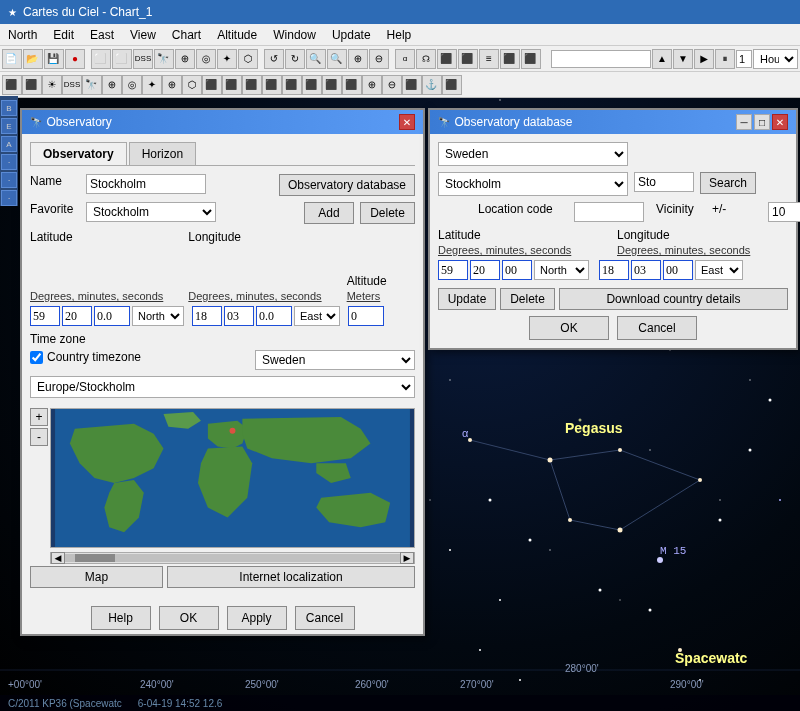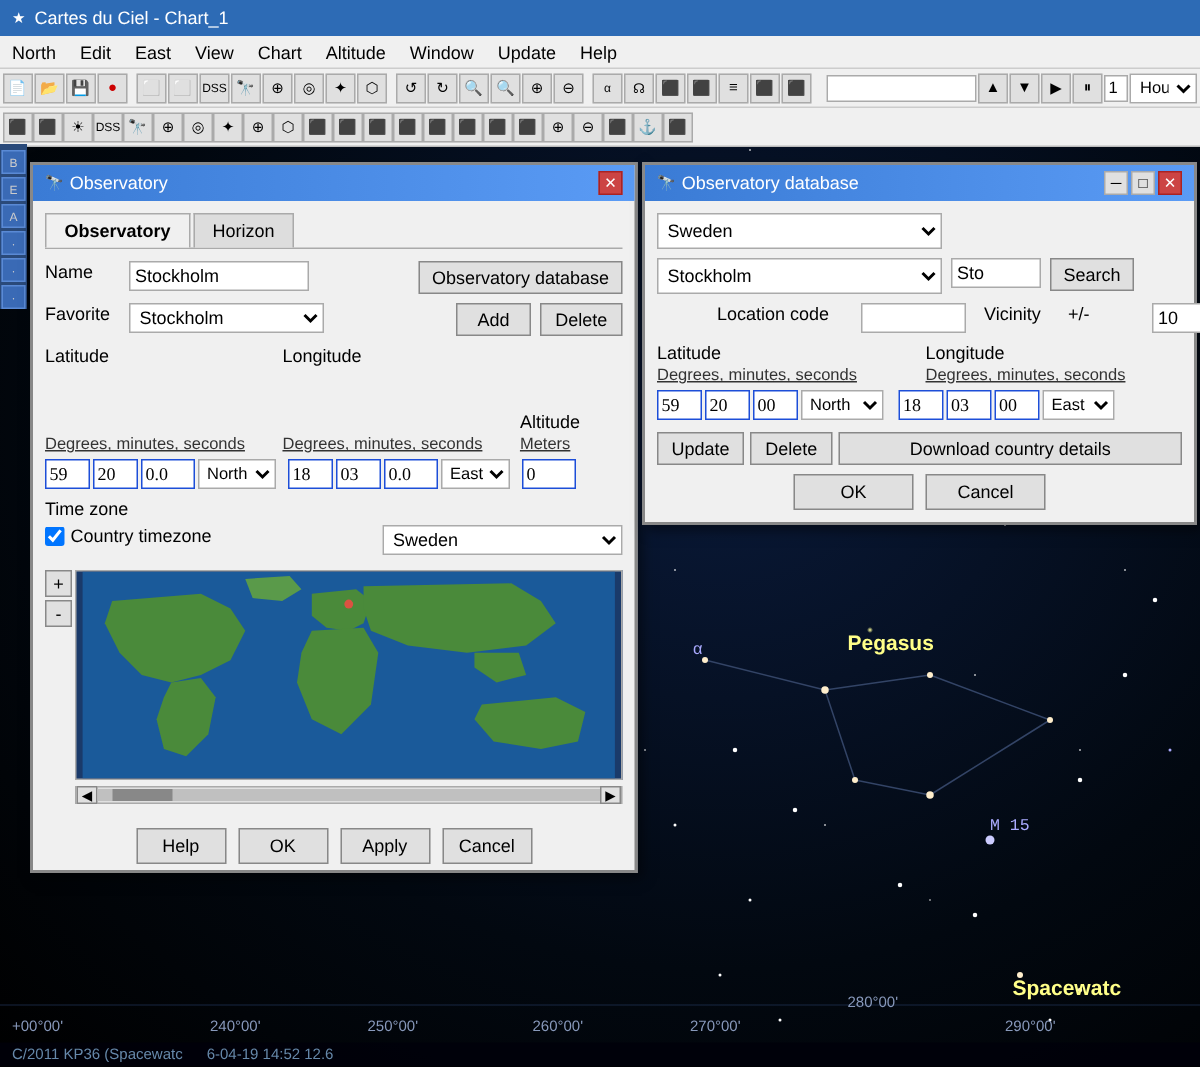--- a/index.html
+++ b/index.html
@@ -441,20 +441,25 @@
     <div class="form-row">
       <label class="cb-label">
         <input type="checkbox" checked="" style="">
         <span>Country timezone</span>
       </label>
       <div style="flex:1"></div>
       <select class="form-select" style="width:160px;">
         <option>Sweden</option>
       </select>
     </div>
+    <div class="form-row">
+      <select class="form-select" style="width:100%; height:22px;">
+        <option>Europe/Stockholm</option>
+      </select>
+    </div>
 
     <div style="display:flex; gap:2px; margin-bottom:2px;">
 
       <div style="display:flex; flex-direction:column; gap:2px; justify-content:flex-start; padding-top:4px;">
         <div class="map-btn">+</div>
         <div class="map-btn">-</div>
       </div>
 
       <div style="flex:1;">
         <div class="map-container" style="height:140px;">
@@ -485,20 +490,24 @@
         <div class="map-scrollbar">
           <div class="map-btn" style="width:14px; height:12px; font-size:9px;">◀</div>
           <div class="map-scrollbar-track">
             <div class="map-scrollbar-thumb"></div>
           </div>
           <div class="map-btn" style="width:14px; height:12px; font-size:9px;">▶</div>
         </div>
       </div>
     </div>
 
+    <div style="display:flex; gap:4px; margin-bottom:4px;">
+      <button class="form-btn" style="flex:1;">Map</button>
+      <button class="form-btn" style="flex:2;">Internet localization</button>
+    </div>
   </div>
 
   <div class="dialog-footer">
     <button class="footer-btn">Help</button>
     <button class="footer-btn">OK</button>
     <button class="footer-btn">Apply</button>
     <button class="footer-btn">Cancel</button>
   </div>
 </div>
 

